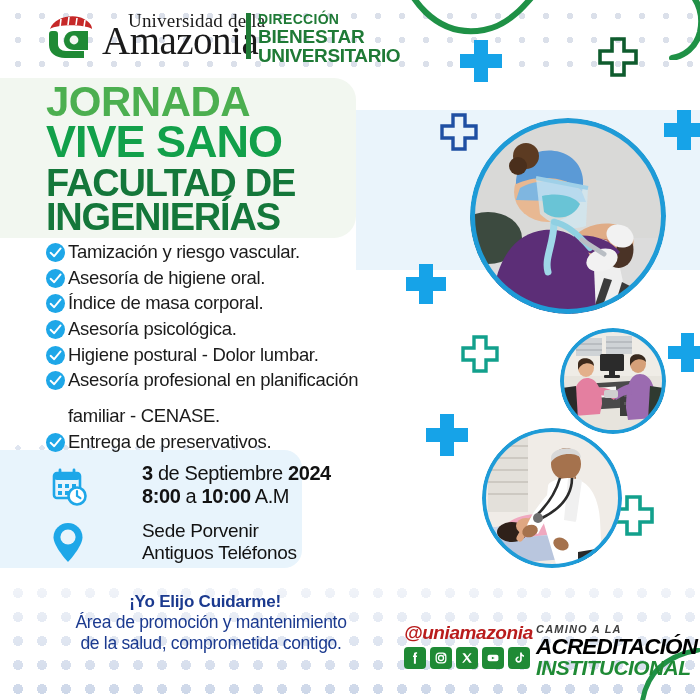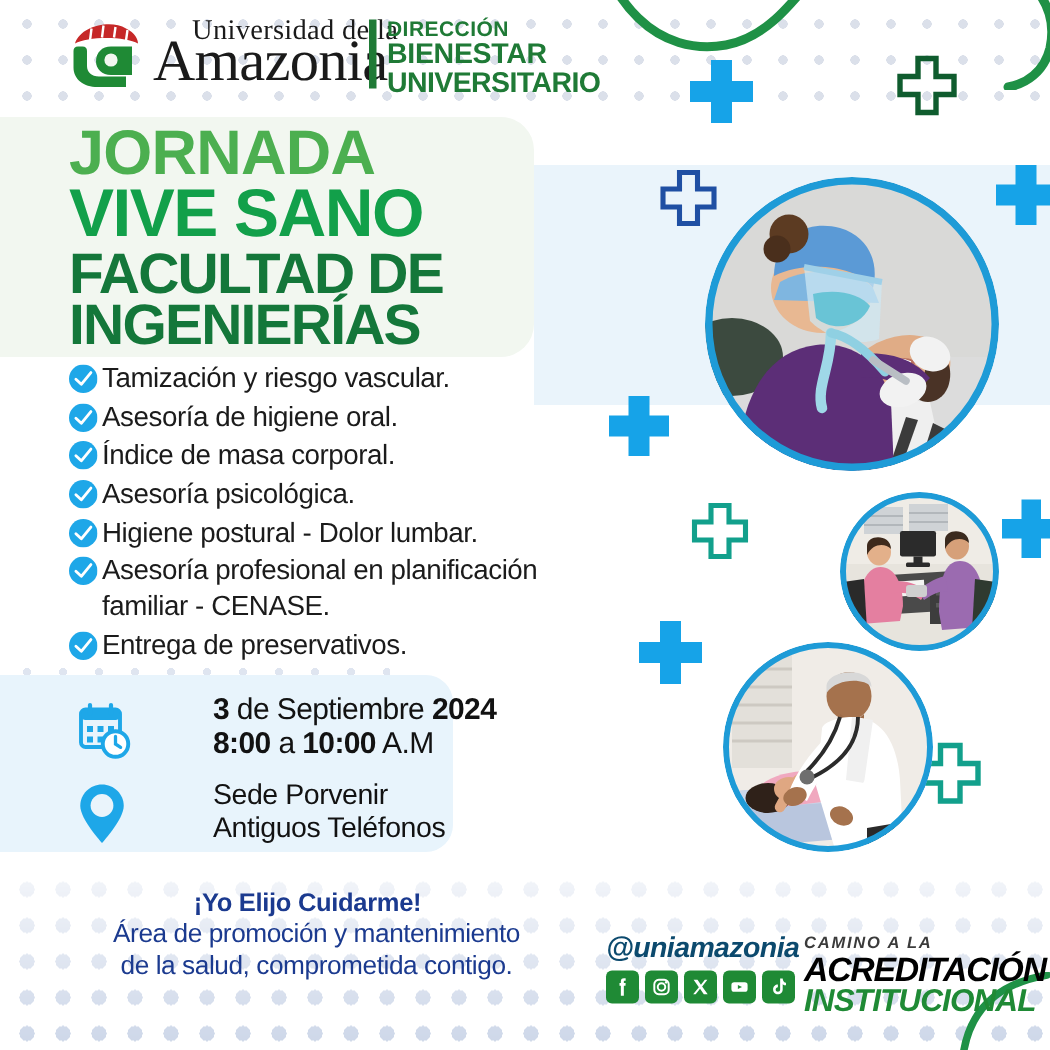--- a/index.html
+++ b/index.html
@@ -92,21 +92,21 @@
     line-height:1.0;display:block;margin-top:-4px;
   }
 
   
   .bullets{position:absolute;left:46px;top:240px;width:420px;}
   .bullet{display:flex;align-items:flex-start;margin-bottom:2px;}
   .bullet .chk{flex:0 0 auto;width:19px;height:19px;margin-top:3px;margin-right:3px;}
   .bullet .btxt{
     font-size:18.5px;color:#1b1b1b;line-height:1.28;letter-spacing:-.3px;
   }
-  .bullet .btxt .cont{display:block;padding-left:0px;}
+  .bullet .btxt .cont{display:block;padding-left:0px;margin-top:12px;}
 
   
   .info{position:absolute;left:52px;top:462px;width:300px;}
   .info-row{display:flex;align-items:flex-end;gap:48px;}
   .info-row + .info-row{margin-top:12px;}
   .info-ico{flex:0 0 auto;width:36px;height:40px;margin-right:6px;}
   .info-ico.pin{height:42px;}
   .info-txt{line-height:1.16;}
   .info-txt .l1,.info-txt .l2{display:block;font-size:20px;color:#121212;letter-spacing:-.4px;}
   .info-txt b{font-weight:bold;}
@@ -116,21 +116,21 @@
   .foot{position:absolute;left:0;top:592px;width:410px;text-align:center;}
   .foot .slogan{
     display:block;font-size:17px;font-weight:bold;color:#1b3a8f;letter-spacing:-.2px;
   }
   .foot .sub1,.foot .sub2{
     display:block;font-size:17.5px;color:#1b3a8f;letter-spacing:-.3px;line-height:1.18;margin-left:12px;
   }
 
   
   .social{position:absolute;left:404px;top:622px;}
-  .handle{font-size:19px;font-weight:bold;font-style:italic;color:#0c4a6e;letter-spacing:-.4px;display:block;}
+  .handle{font-size:19px;font-weight:bold;font-style:italic;color:#b91c1c;letter-spacing:-.4px;display:block;}
   .social-icons{display:flex;gap:4px;margin-top:3px;}
   .sico{width:22px;height:22px;border-radius:4px;background:#1f8a35;display:flex;align-items:center;justify-content:center;}
   .sico svg{display:block;}
 
   
   .acred{position:absolute;left:536px;top:624px;line-height:1.0;}
   .ac-camino{
     display:block;font-size:11px;font-weight:bold;font-style:italic;color:#3b3b3b;
     letter-spacing:1.2px;
   }

